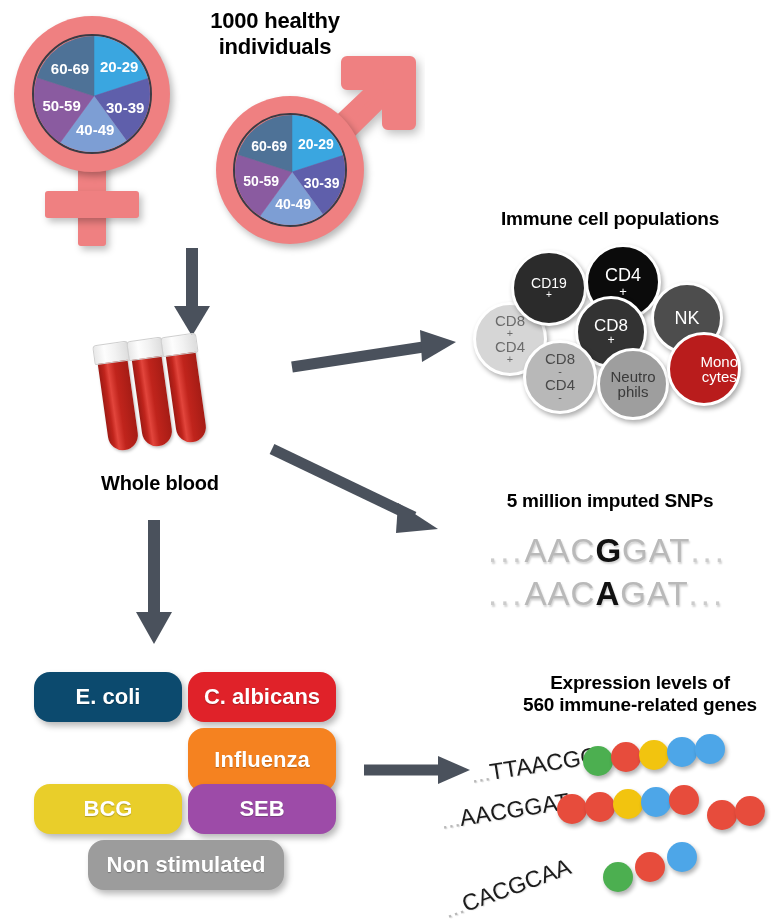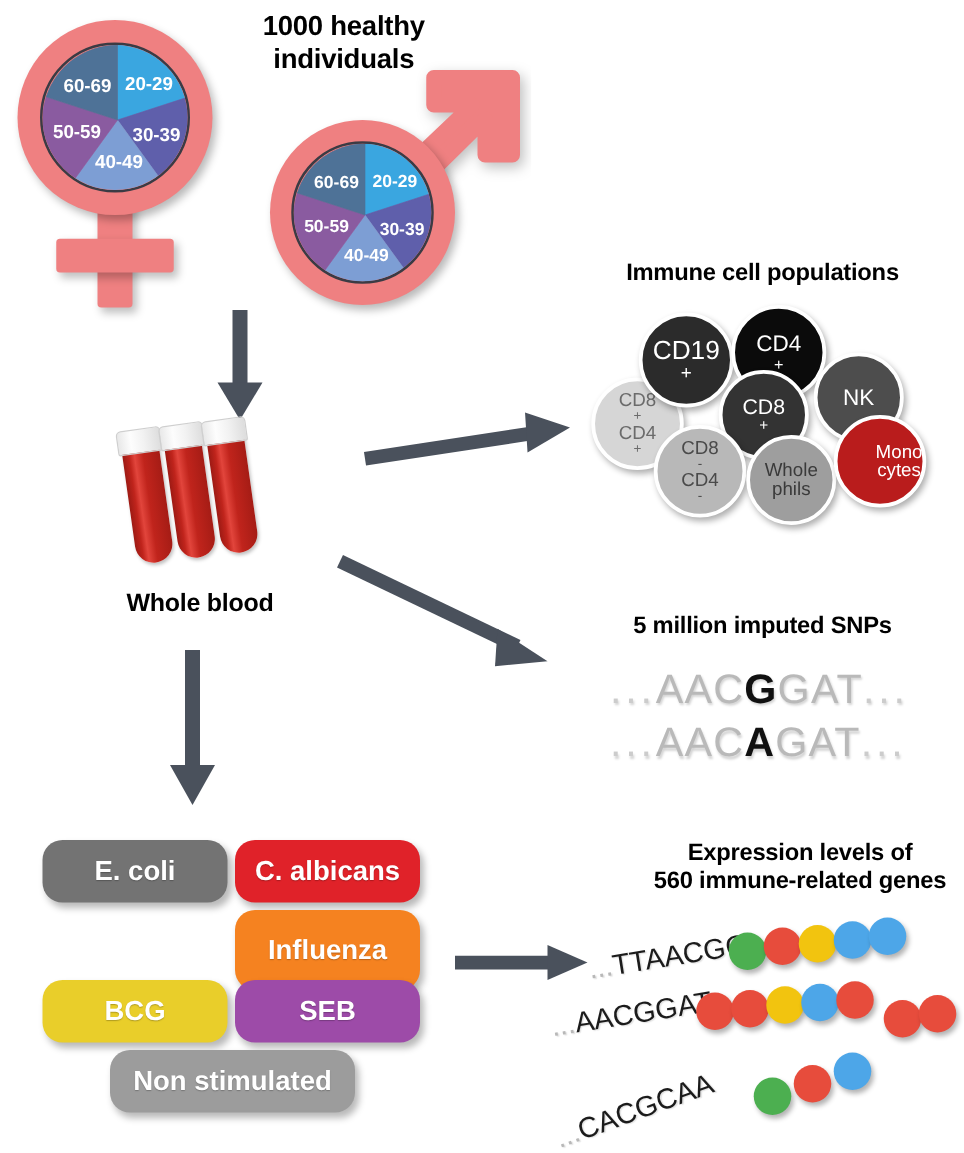--- a/index.html
+++ b/index.html
@@ -248,21 +248,21 @@
 
   <div class="abs" style="left:465px; top:240px; width:290px; height:180px;">
 
     <div class="cell" style="left:8px; top:62px; width:74px; height:74px; background:#d6d6d6; color:#6b6b6b; font-size:15px;">
       <div>
           <span>CD8<span class="sup">+</span></span>
           <span>CD4<span class="sup">+</span></span>
         </div>
     </div>
 
-    <div class="cell" style="left:46px; top:10px; width:76px; height:76px; background:#2b2b2b; color:#ffffff; font-size:21px;text-align:center;">
+    <div class="cell" style="left:46px; top:10px; width:76px; height:76px; background:#2b2b2b; color:#ffffff; font-size:14px;text-align:center;">
       <span>CD19<span class="sup">+</span></span>
     </div>
 
     <div class="cell" style="left:120px; top:4px; width:76px; height:76px; background:#0b0b0b; color:#ffffff; font-size:18px;">
       <span>CD4<span class="sup">+</span></span>
     </div>
 
     <div class="cell" style="left:186px; top:42px; width:72px; height:72px; background:#4d4d4d; color:#ffffff; font-size:18px;">
       <span>NK</span>
     </div>
@@ -273,21 +273,21 @@
 
     <div class="cell" style="left:58px; top:100px; width:74px; height:74px; background:#b8b8b8; color:#4a4a4a; font-size:15px;">
       <div>
           <span>CD8<span class="sup">-</span></span>
           <span>CD4<span class="sup">-</span></span>
         </div>
     </div>
 
     <div class="cell" style="left:132px; top:108px; width:72px; height:72px; background:#9e9e9e; color:#3a3a3a; font-size:15px;">
       <div>
-          <span>Whole</span>
+          <span>Neutro</span>
           <span>phils</span>
         </div>
     </div>
 
     <div class="cell" style="left:202px; top:92px; width:74px; height:74px; background:#b91c1c; color:#ffffff; font-size:15px;justify-content:flex-end;">
       <div>
           <span>Mono</span>
           <span>cytes</span>
         </div>
     </div>
@@ -296,21 +296,21 @@
   <div class="abs heading" id="title-snps">5 million imputed SNPs</div>
 
   <div class="snp-row" style="left:488px; top:532px;">
     <span class="dots">...</span><span class="dim">AAC</span><span class="dark">G</span><span class="dim">GAT</span><span class="dots">...</span>
   </div>
   <div class="snp-row" style="left:488px; top:575px;">
     <span class="dots">...</span><span class="dim">AAC</span><span class="dark">A</span><span class="dim">GAT</span><span class="dots">...</span>
   </div>
 
   <div class="abs" style="left:34px; top:672px; width:310px; height:230px;">
-    <div class="stim" style="left:0px;   top:0px;  width:148px; height:50px; background:#737373;">
+    <div class="stim" style="left:0px;   top:0px;  width:148px; height:50px; background:#0c4a6e;">
       <span>E. coli</span>
       </div>
     <div class="stim" style="left:154px; top:0px;  width:148px; height:50px; background:#e02229;">
       <span>C. albicans</span>
       </div>
     <div class="stim" style="left:154px; top:56px; width:148px; height:64px; background:#f58220;">
       <span>Influenza</span>
       </div>
     <div class="stim" style="left:0px;   top:112px; width:148px; height:50px; background:#e9ce2a;">
       <span>BCG</span>

